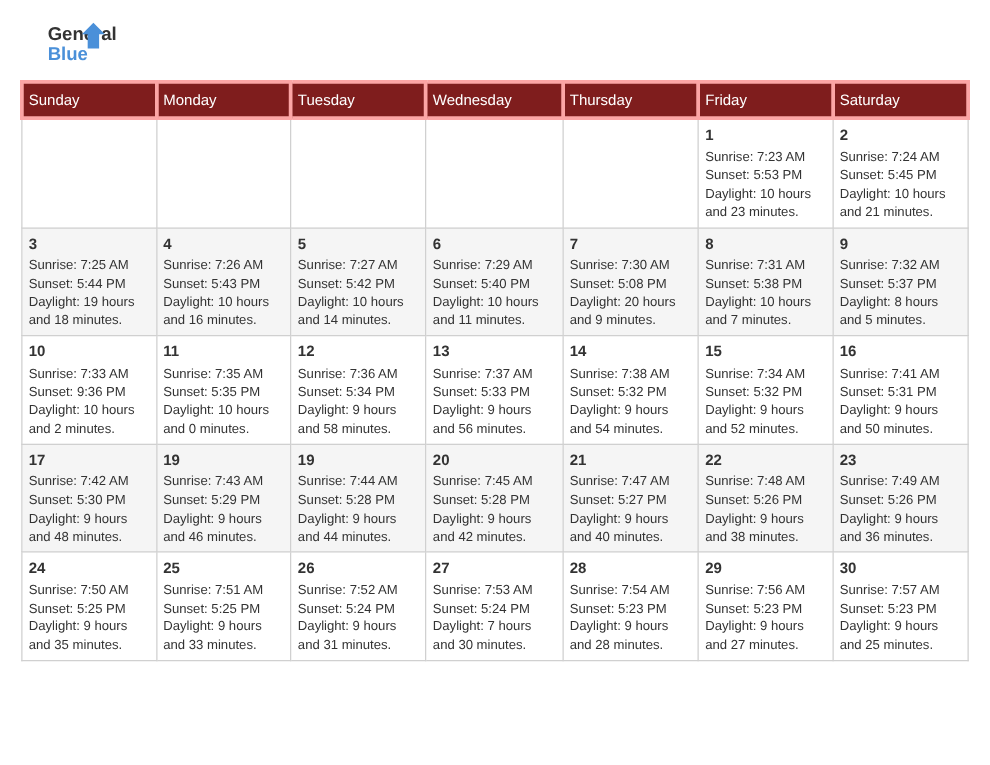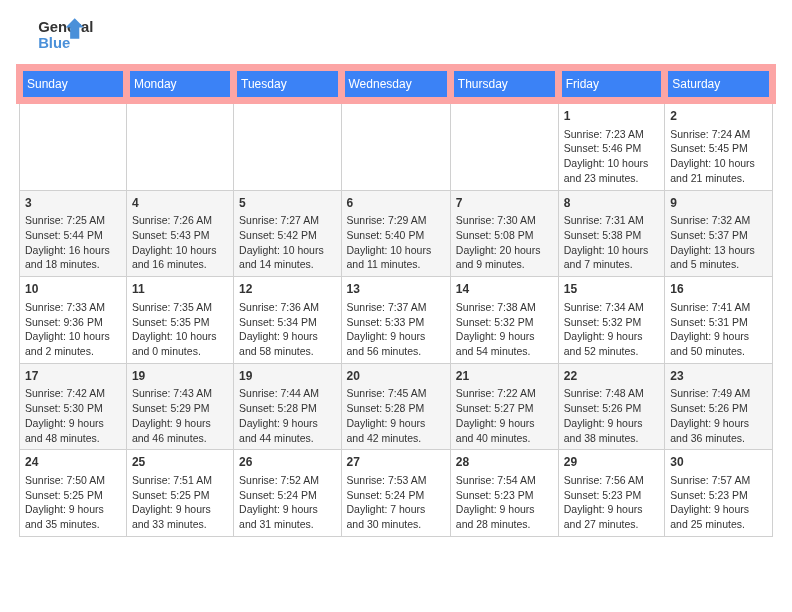--- a/index.html
+++ b/index.html
@@ -36,27 +36,27 @@
     .location-subtitle {
       font-size: 15px;
       color: #555;
     }
     .calendar-table {
       width: 100%;
       border-collapse: collapse;
       font-size: 11px;
     }
     .calendar-table th {
-      background-color: #3b82f6;
+      background-color: #7f1d1d;
       color: #fff;
       padding: 6px 4px;
       text-align: left;
       font-size: 12px;
       font-weight: normal;
-      border: 7px solid #fca5a5;
+      border: 3px solid #fca5a5;
     }
     .calendar-table td {
       vertical-align: top;
       padding: 4px 5px;
       border: 1px solid #d0d0d0;
       height: 80px;
       width: 113px;
       background: #fff;
       color: #333;
       font-size: 10.5px;
@@ -111,36 +111,36 @@
     <tbody id="calendar-body">
     <tr>
           <td class="empty-cell"></td>
           <td class="empty-cell"></td>
           <td class="empty-cell"></td>
           <td class="empty-cell"></td>
           <td class="empty-cell"></td>
           <td>
             <span class="day-number">1</span>
             <div>Sunrise: 7:23 AM</div>
-            <div>Sunset: 5:46 PM</div>
+            <div>Sunset: 5:53 PM</div>
             <div>Daylight: 10 hours and 23 minutes.</div>
           </td>
           <td>
             <span class="day-number">2</span>
             <div>Sunrise: 7:24 AM</div>
             <div>Sunset: 5:45 PM</div>
             <div>Daylight: 10 hours and 21 minutes.</div>
           </td>
         </tr>
         <tr class="row-even">
           <td>
             <span class="day-number">3</span>
             <div>Sunrise: 7:25 AM</div>
             <div>Sunset: 5:44 PM</div>
-            <div>Daylight: 16 hours and 18 minutes.</div>
+            <div>Daylight: 19 hours and 18 minutes.</div>
           </td>
           <td>
             <span class="day-number">4</span>
             <div>Sunrise: 7:26 AM</div>
             <div>Sunset: 5:43 PM</div>
             <div>Daylight: 10 hours and 16 minutes.</div>
           </td>
           <td>
             <span class="day-number">5</span>
             <div>Sunrise: 7:27 AM</div>
@@ -162,21 +162,21 @@
           <td>
             <span class="day-number">8</span>
             <div>Sunrise: 7:31 AM</div>
             <div>Sunset: 5:38 PM</div>
             <div>Daylight: 10 hours and 7 minutes.</div>
           </td>
           <td>
             <span class="day-number">9</span>
             <div>Sunrise: 7:32 AM</div>
             <div>Sunset: 5:37 PM</div>
-            <div>Daylight: 13 hours and 5 minutes.</div>
+            <div>Daylight: 8 hours and 5 minutes.</div>
           </td>
         </tr>
         <tr>
           <td>
             <span class="day-number">10</span>
             <div>Sunrise: 7:33 AM</div>
             <div>Sunset: 9:36 PM</div>
             <div>Daylight: 10 hours and 2 minutes.</div>
           </td>
           <td>
@@ -236,21 +236,21 @@
             <div>Daylight: 9 hours and 44 minutes.</div>
           </td>
           <td>
             <span class="day-number">20</span>
             <div>Sunrise: 7:45 AM</div>
             <div>Sunset: 5:28 PM</div>
             <div>Daylight: 9 hours and 42 minutes.</div>
           </td>
           <td>
             <span class="day-number">21</span>
-            <div>Sunrise: 7:22 AM</div>
+            <div>Sunrise: 7:47 AM</div>
             <div>Sunset: 5:27 PM</div>
             <div>Daylight: 9 hours and 40 minutes.</div>
           </td>
           <td>
             <span class="day-number">22</span>
             <div>Sunrise: 7:48 AM</div>
             <div>Sunset: 5:26 PM</div>
             <div>Daylight: 9 hours and 38 minutes.</div>
           </td>
           <td>

